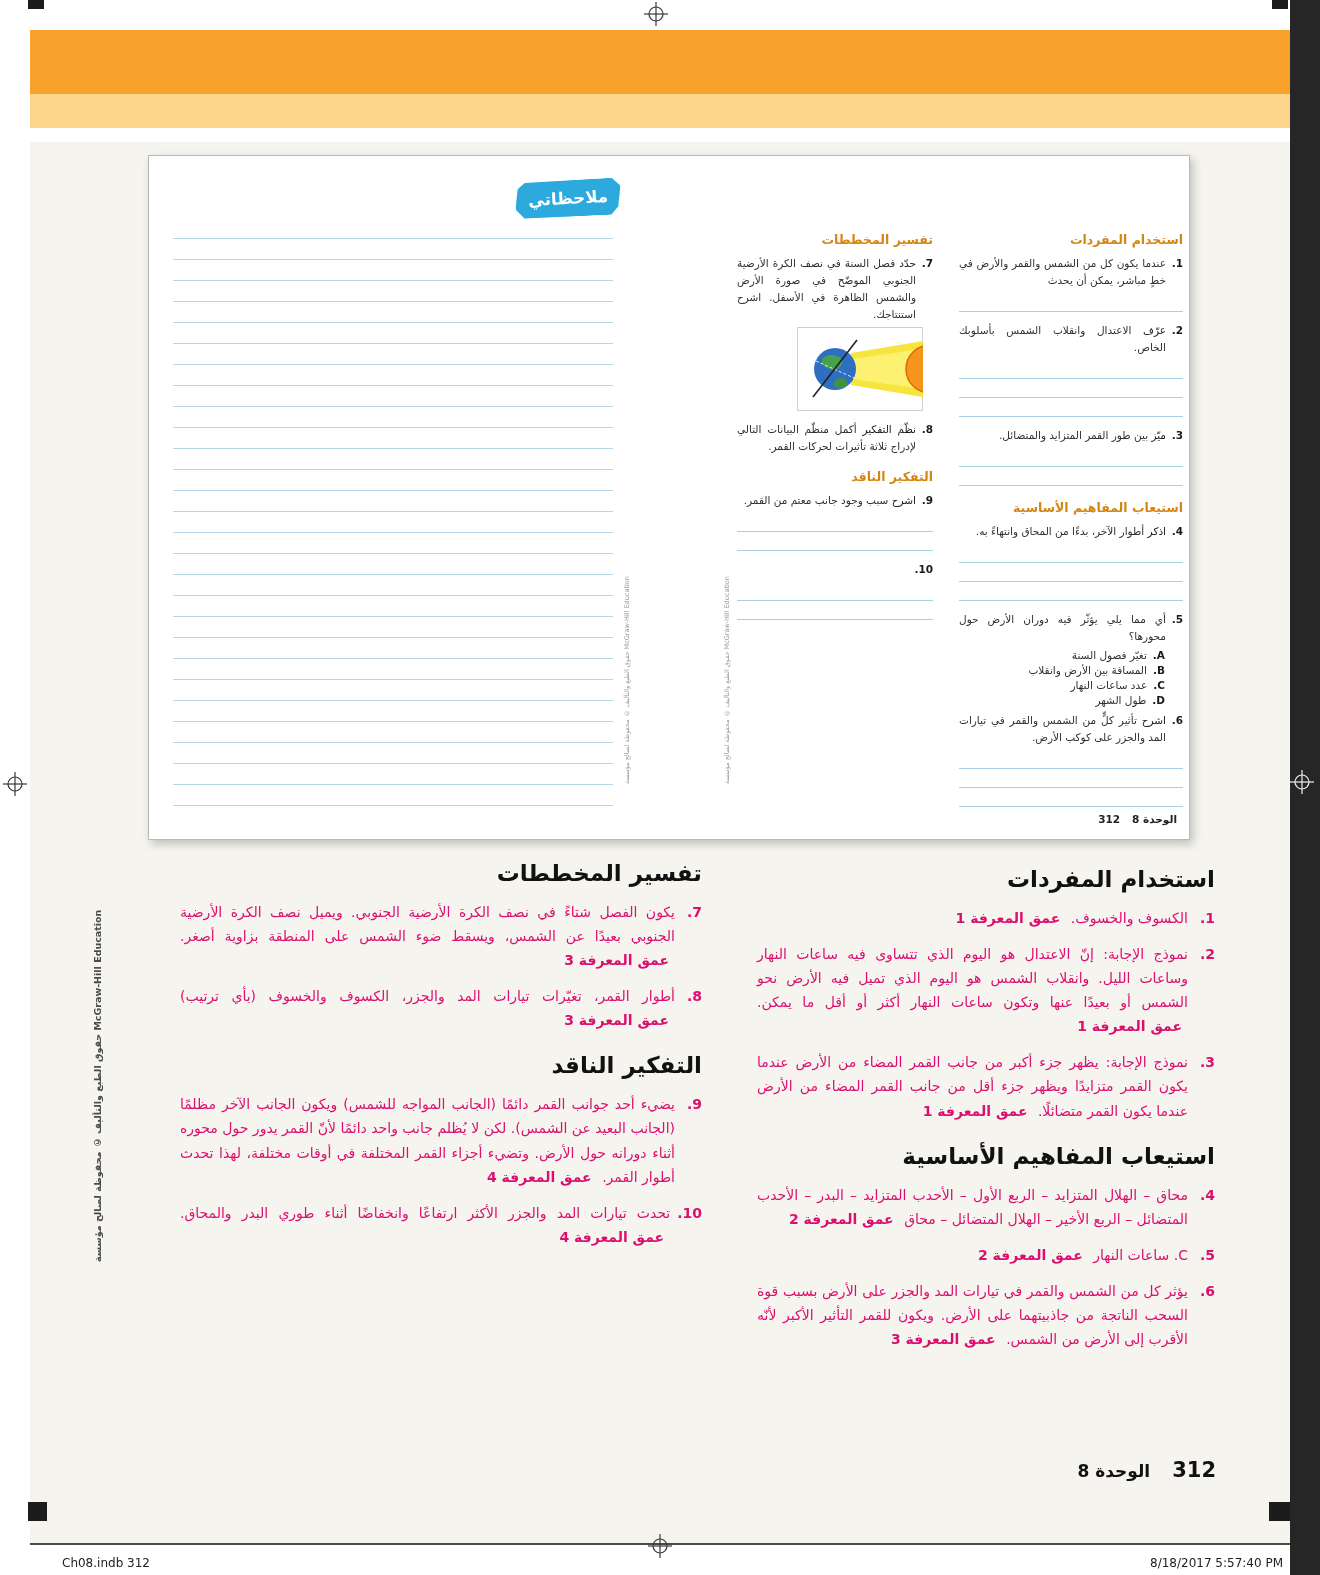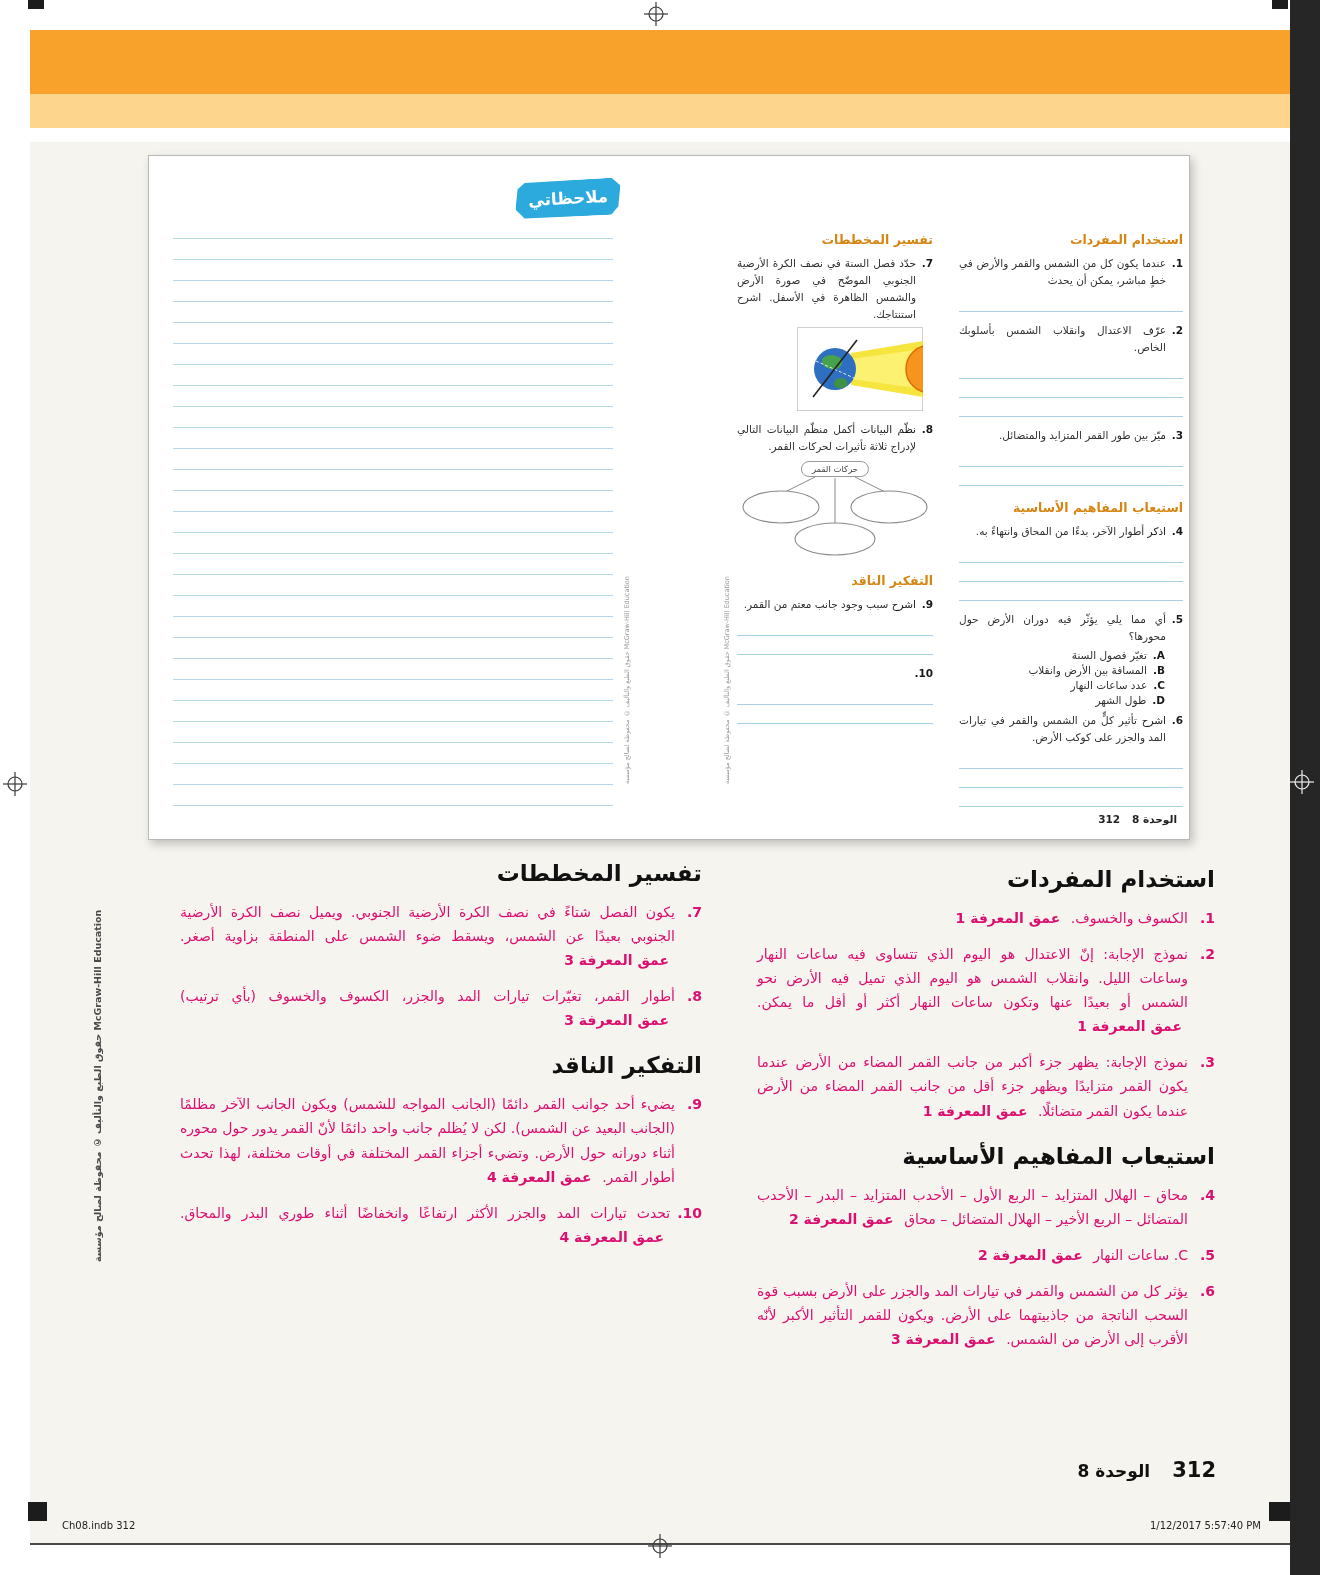--- a/index.html
+++ b/index.html
@@ -57,21 +57,21 @@
   .ans{display:flex;gap:7px;color:#db0f6f;font-size:14px;line-height:1.72;margin-bottom:12px;}
   .an{font-weight:bold;flex:0 0 auto;min-width:20px;}
   .at{flex:1 1 auto;text-align:justify;}
   .adok{font-weight:bold;margin-right:6px;white-space:nowrap;}
   .vcopy{position:absolute;left:92px;top:910px;height:352px;writing-mode:vertical-rl;transform:rotate(180deg);font-size:9.5px;font-weight:bold;color:#4a4a4a;white-space:nowrap;overflow:hidden;}
 
   
   .unit-footer{position:absolute;left:900px;top:1458px;width:316px;display:flex;justify-content:flex-end;align-items:baseline;gap:22px;color:#111111;}
   .uf-unit{font-weight:bold;font-size:17px;}
   .uf-num{font-weight:bold;font-size:21px;}
-  .pf{position:absolute;font-size:10px;color:#222222;top:1520px;}
+  .pf{position:absolute;font-size:12px;color:#222222;top:1556px;}
   .pfl{left:62px;}
   .pfr{left:1150px;}
 </style>
 </head>
 <body>
 
 <div class="canvas">
 
   <div class="inner-bg"></div>
   <div class="band-orange"></div>
@@ -183,34 +183,23 @@
         <circle cx="133" cy="42" r="24" fill="#f7941e" stroke="#d86f00" stroke-width="1.5"></circle>
         <circle cx="38" cy="42" r="21" fill="#2f6fc1"></circle>
         <path d="M25 32 q6 -6 14 -3 q8 2 6 8 q-3 7 -12 5 q-9 -2 -8 -10z" fill="#46a24d"></path>
         <path d="M40 52 q7 -3 10 2 q2 5 -4 7 q-7 1 -9 -3 q-1 -4 3 -6z" fill="#3d9246"></path>
         <line x1="19" y1="34" x2="57" y2="51" stroke="#ffffff" stroke-width="1" stroke-dasharray="3,2" opacity="0.85"></line>
         <line x1="16" y1="70" x2="60" y2="13" stroke="#222222" stroke-width="1.6"></line>
       </svg>
 
       <div class="q">
         <span class="qn">8.</span>
-        <span class="qt"><b class="qlead">نظّم البيانات</b> <span>أكمل منظّم البيانات التالي لإدراج ثلاثة تأثيرات لحركات القمر.</span></span>
-      </div>
-
-      <div class="org">
-        <svg viewBox="0 0 196 100">
-          <line x1="78" y1="18" x2="48" y2="33" stroke="#8a8a8a" stroke-width="1"></line>
-          <line x1="118" y1="18" x2="148" y2="33" stroke="#8a8a8a" stroke-width="1"></line>
-          <line x1="98" y1="19" x2="98" y2="64" stroke="#8a8a8a" stroke-width="1"></line>
-          <ellipse cx="44" cy="48" rx="38" ry="16" fill="#ffffff" stroke="#8a8a8a" stroke-width="1.1"></ellipse>
-          <ellipse cx="152" cy="48" rx="38" ry="16" fill="#ffffff" stroke="#8a8a8a" stroke-width="1.1"></ellipse>
-          <ellipse cx="98" cy="80" rx="40" ry="16" fill="#ffffff" stroke="#8a8a8a" stroke-width="1.1"></ellipse>
-        </svg>
-        <div class="org-label">حركات القمر</div>
-      </div>
+        <span class="qt"><b class="qlead">نظّم التفكير</b> <span>أكمل منظّم البيانات التالي لإدراج ثلاثة تأثيرات لحركات القمر.</span></span>
+      </div>
+
 
       <div class="ws-h mt">التفكير الناقد</div>
 
       <div class="q">
         <span class="qn">9.</span>
         <span class="qt"><b class="qlead">اشرح</b> <span>سبب وجود جانب معتم من القمر.</span></span>
       </div>
       <div class="alines l2"></div>
 
       <div class="q">
@@ -291,15 +280,15 @@
   </div>
 
   <div class="vcopy">حقوق الطبع والتأليف © محفوظة لصالح مؤسسة McGraw-Hill Education</div>
 
   <div class="unit-footer">
     <span class="uf-unit">الوحدة 8</span>
     <span class="uf-num">312</span>
   </div>
 
   <div class="pf pfl">Ch08.indb   312</div>
-  <div class="pf pfr">1/12/2017   5:57:40 PM</div>
+  <div class="pf pfr">8/18/2017   5:57:40 PM</div>
 
 </div>
 
 </body></html>

